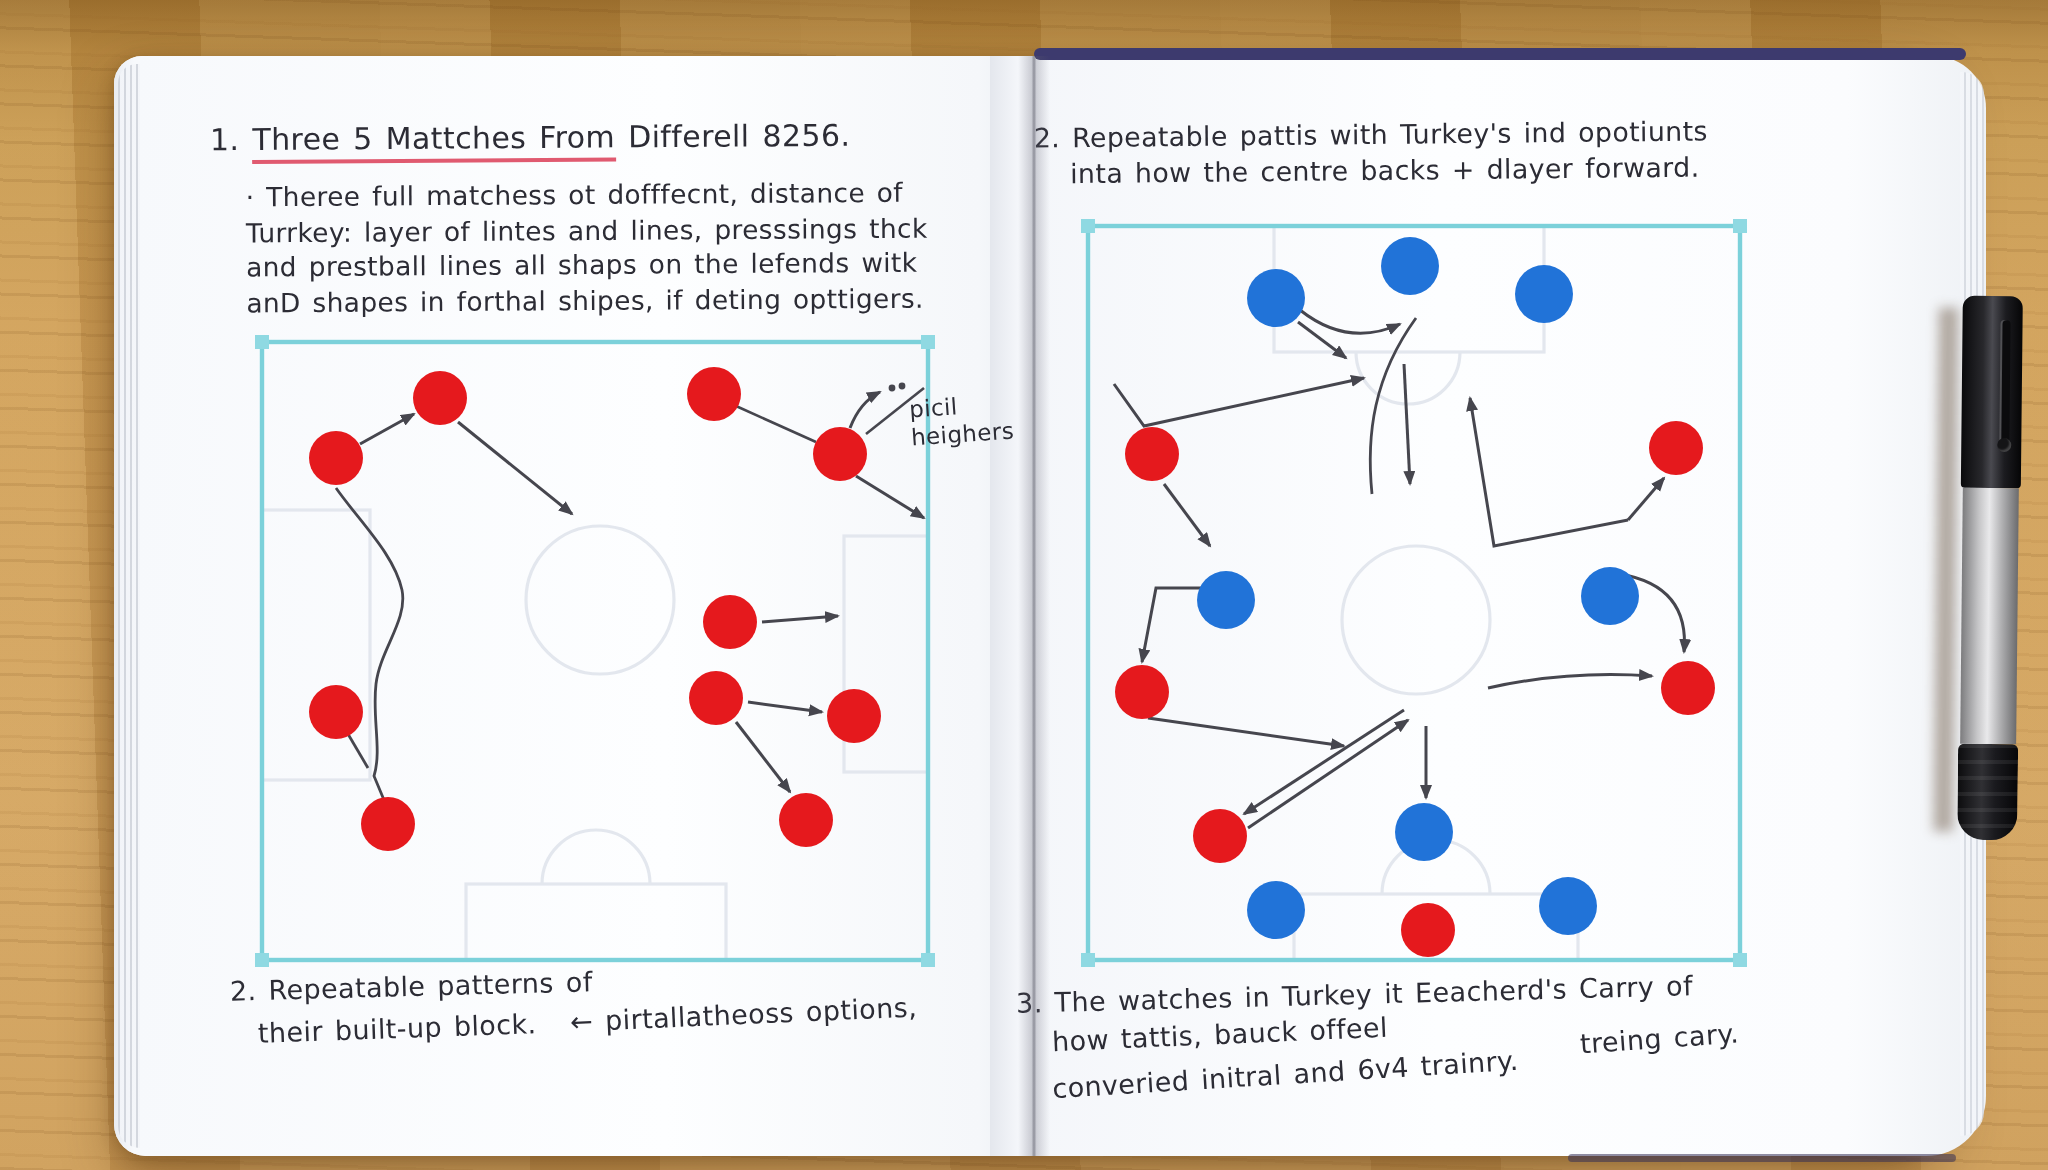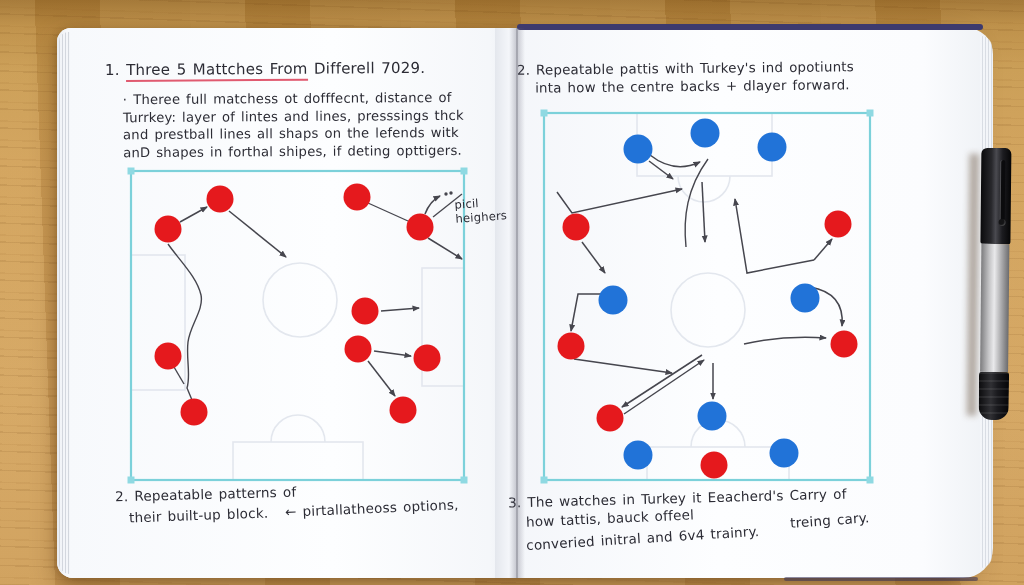--- a/index.html
+++ b/index.html
@@ -76,21 +76,21 @@
 
 <div class="photo">
   <div class="wood"></div>
 
   <div class="notebook">
 
     <div class="page page-left">
       <div class="hw title-left">
         <span>1.</span>
         <span class="underlined">Three 5 Mattches From</span>
-        <span>Differell 7029.</span>
+        <span>Differell 8256.</span>
       </div>
       <div class="hw body-left">
         <div>· Theree full matchess ot dofffecnt, distance of</div>
         <div>Turrkey: layer of lintes and lines, presssings thck</div>
         <div>and prestball lines all shaps on the lefends witk</div>
         <div>anD shapes in forthal shipes, if deting opttigers.</div>
       </div>
 
       <svg class="pitch-svg pitch-left-svg" viewBox="0 0 345 320">
           <defs>

